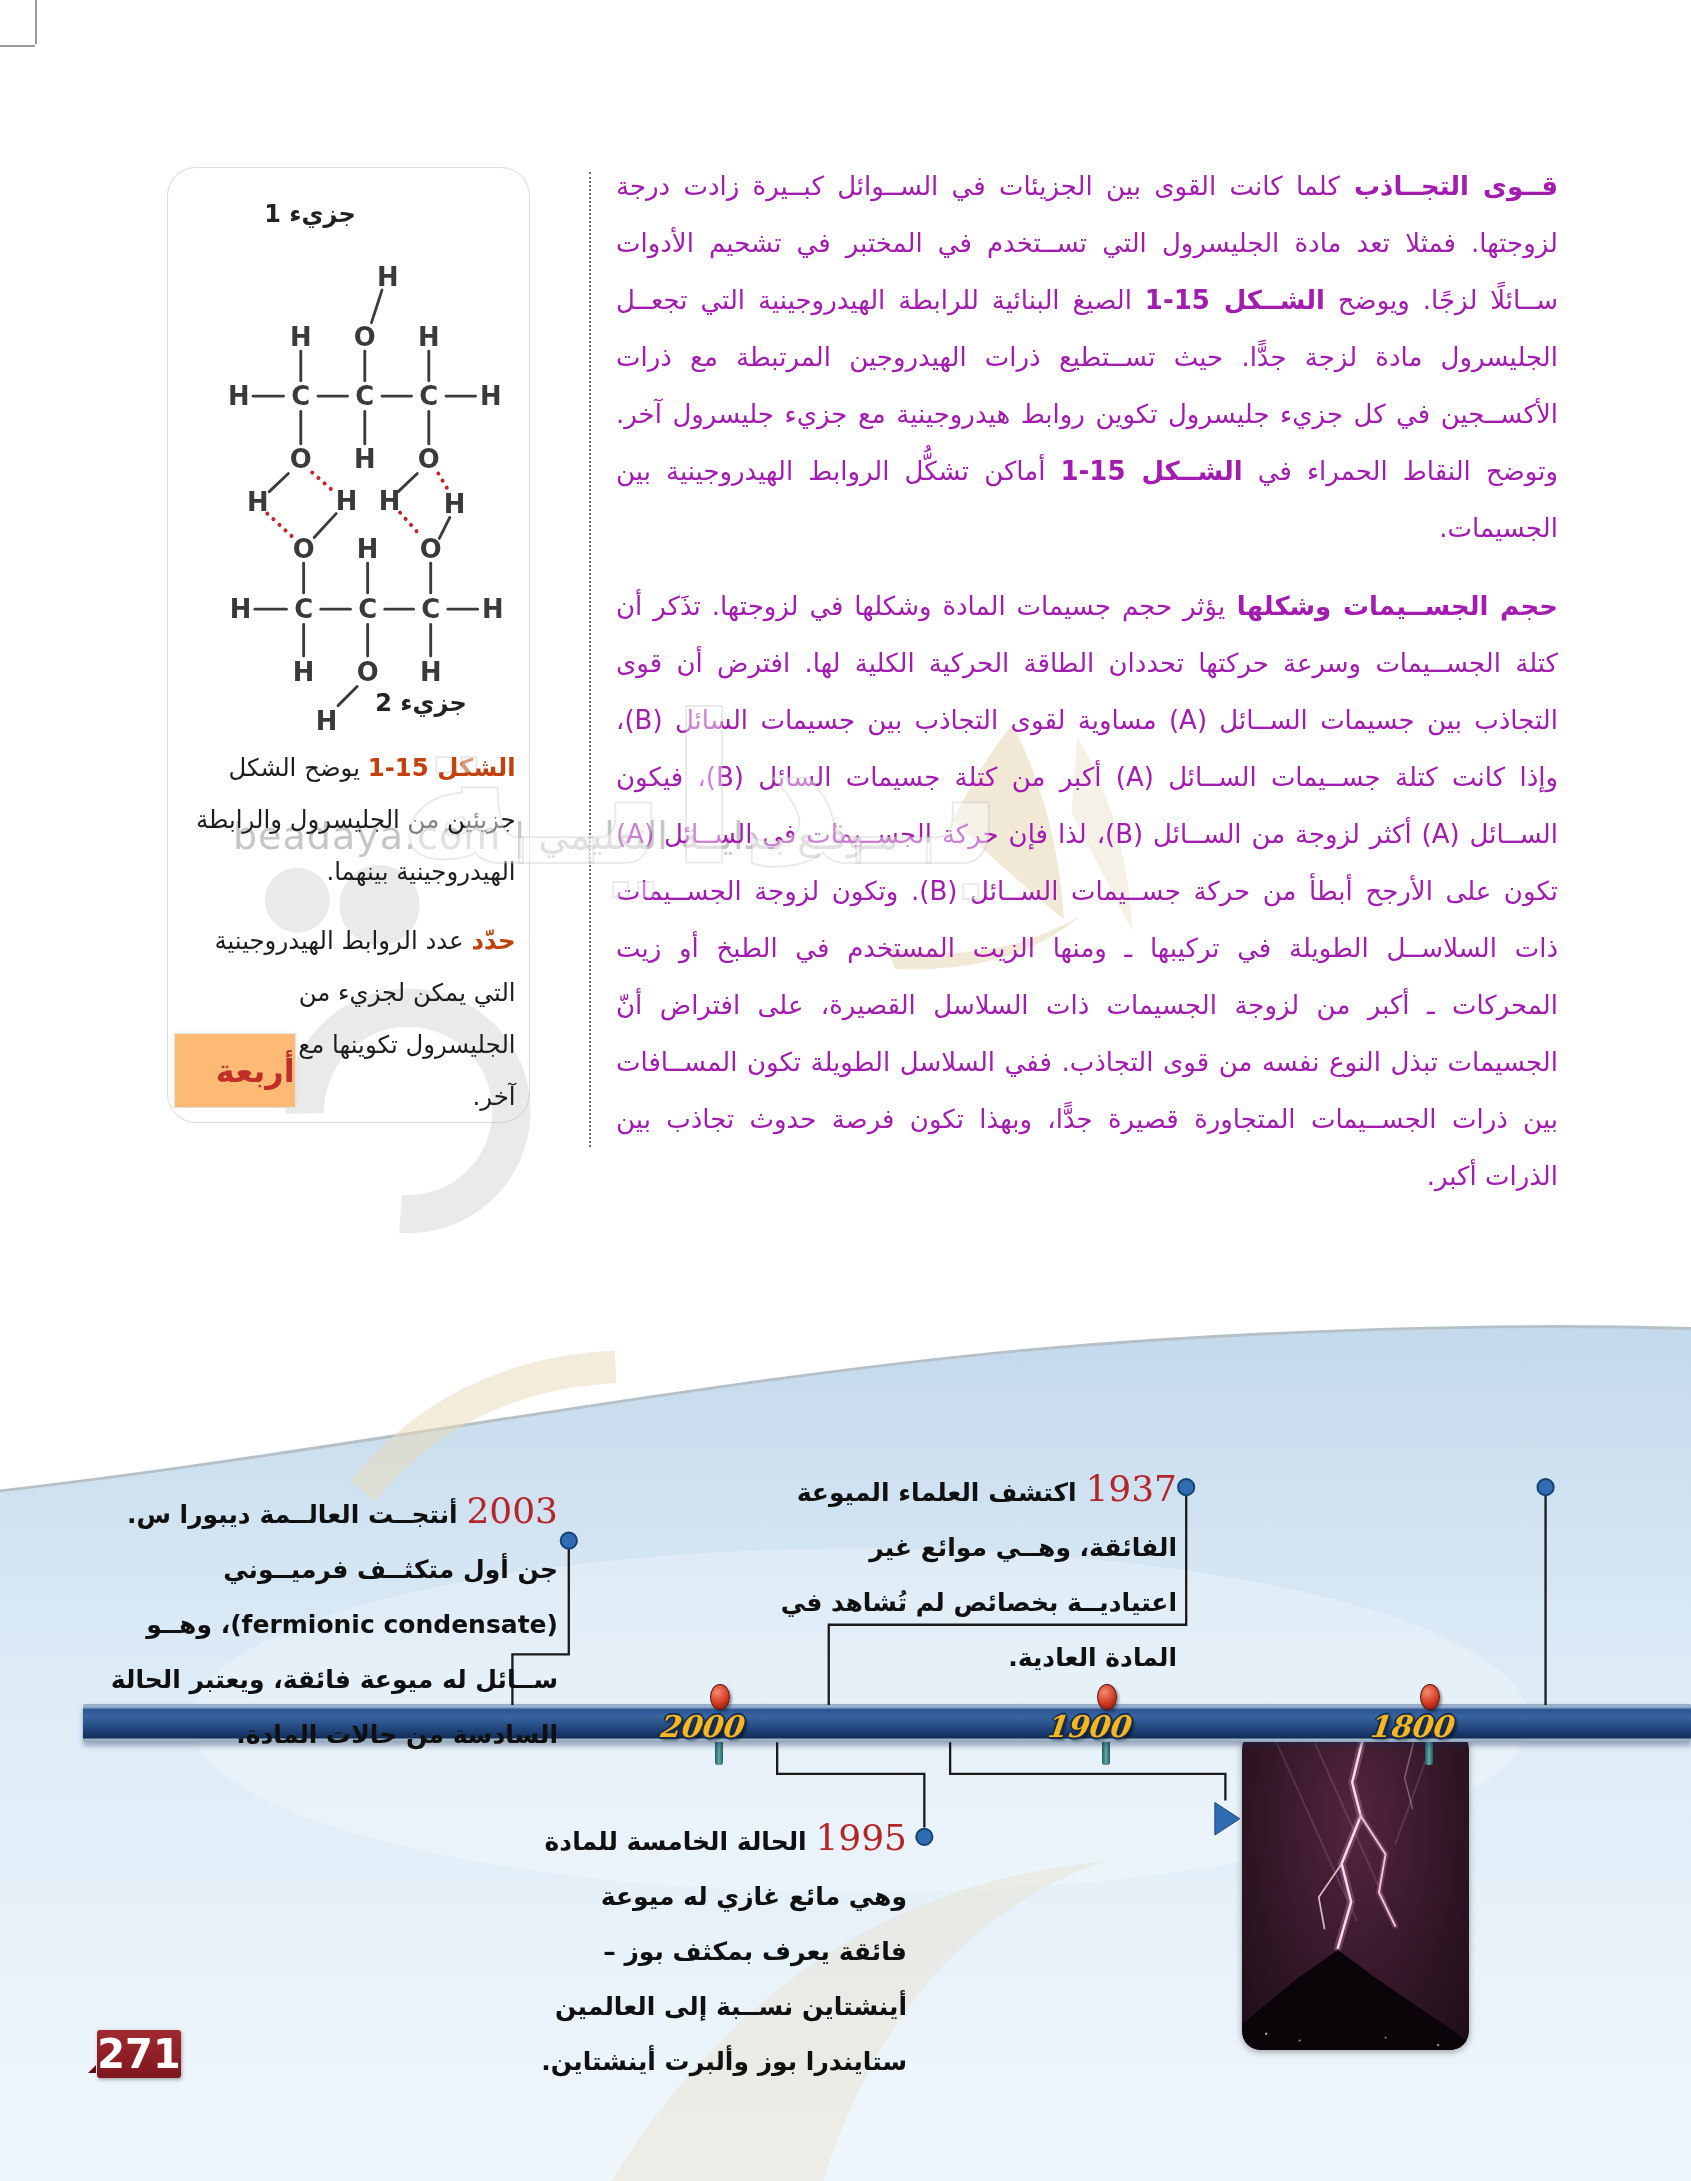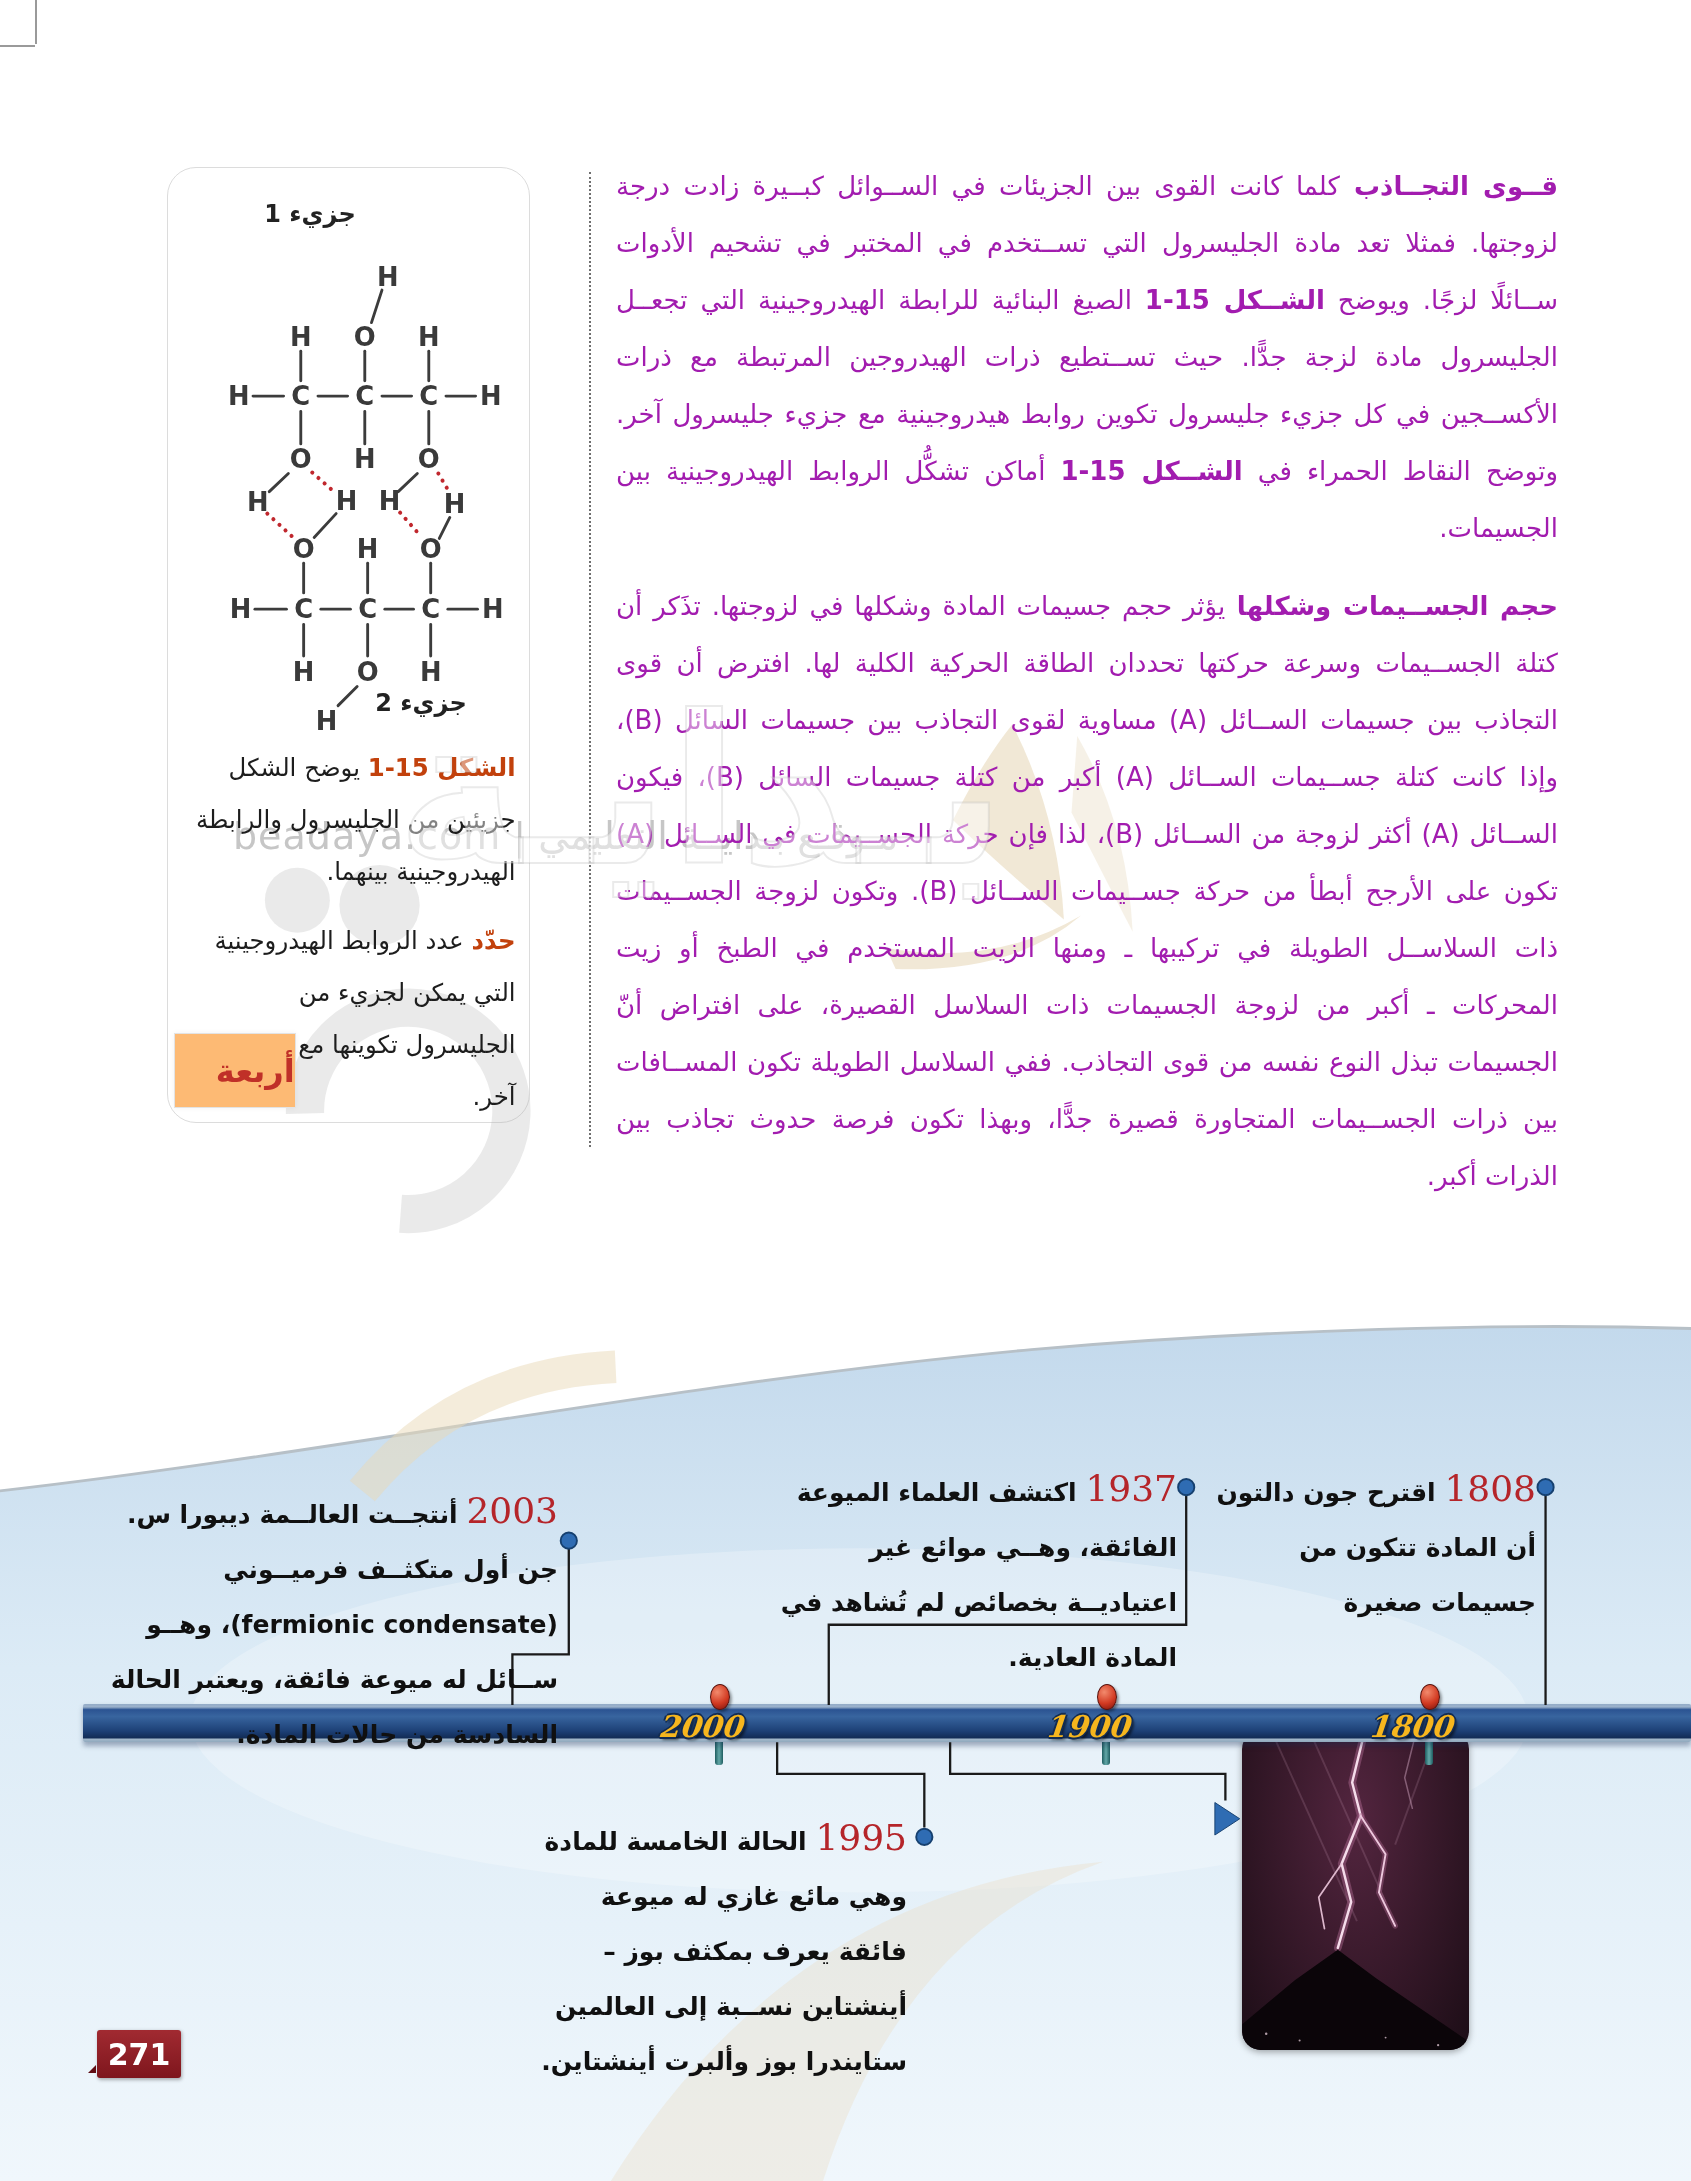--- a/index.html
+++ b/index.html
@@ -71,21 +71,21 @@
   
   .photo{position:absolute;left:1243px;top:1730px;width:227px;height:320px;border-radius:19px;
          overflow:hidden;z-index:2;
          background:radial-gradient(ellipse at 50% 28%,#53253f 0%,#3a1a2c 45%,#1c0d16 100%);
          box-shadow:0 1.9px 7.6px rgba(0,0,0,.35);}
   .photo svg{position:absolute;left:0;top:0;}
 
   
   .pg{position:absolute;left:98px;top:2030px;width:84px;height:48px;z-index:4;border-radius:2.9px;
       background:linear-gradient(180deg,#a12a31,#7e161d);display:flex;align-items:center;justify-content:center;
-      color:#fff;font-size:30px;font-weight:700;box-shadow:1px 1.9px 3.8px rgba(0,0,0,.3);}
+      color:#fff;font-size:40px;font-weight:700;box-shadow:1px 1.9px 3.8px rgba(0,0,0,.3);}
   .pg::before{content:"";position:absolute;left:-8.6px;bottom:4.8px;border-top:8.6px solid transparent;
       border-right:8.6px solid #5f0d13;}
 </style>
 </head>
 <body>
 
 <div class="page" data-interactable="false">
 
   <div class="crop-v" data-interactable="false"></div>
   <div class="crop-h" data-interactable="false"></div>
@@ -250,16 +250,15 @@
     <div class="pin-head" data-interactable="false" style="left: 711px; top: 1684px;"></div>
     <div class="pin-stem" data-interactable="false" style="left: 716px; top: 1742px;"></div>
     <div class="tl-axis-year" data-interactable="false" style="left: 1091px; top: 1709px;">1900</div>
     <div class="pin-head" data-interactable="false" style="left: 1098px; top: 1684px;"></div>
     <div class="pin-stem" data-interactable="false" style="left: 1103px; top: 1742px;"></div>
     <div class="tl-axis-year" data-interactable="false" style="left: 1414px; top: 1709px;">1800</div>
     <div class="pin-head" data-interactable="false" style="left: 1421px; top: 1684px;"></div>
     <div class="pin-stem" data-interactable="false" style="left: 1426px; top: 1742px;"></div>
     <div class="tl-event" data-interactable="false" style="right: 1133px; top: 1483px; width: 449px;"><span class="tl-year" data-interactable="false">2003</span><span data-interactable="false"> أنتجــت العالــمة ديبورا س. جن أول متكثــف فرميــوني (fermionic condensate)، وهــو ســائل له ميوعة فائقة، ويعتبر الحالة السادسة من حالات المادة.</span></div>
     <div class="tl-event" data-interactable="false" style="right: 514px; top: 1461px; width: 413px;"><span class="tl-year" data-interactable="false">1937</span><span data-interactable="false"> اكتشف العلماء الميوعة الفائقة، وهــي موائع غير اعتياديــة بخصائص لم تُشاهد في المادة العادية.</span></div>
-    <div class="tl-event" data-interactable="false" style="right: 155px; top: 1461px; width: 335px;"><span class="tl-year" data-interactable="false">1808</span><span data-interactable="false"> اقترح جون دالتون أن  المادة تتكون من جسيمات صغيرة</span></div>
     <div class="tl-event" data-interactable="false" style="right: 784px; top: 1810px; width: 371px;"><span class="tl-year" data-interactable="false">1995</span><span data-interactable="false"> الحالة الخامسة للمادة وهي مائع غازي له ميوعة فائقة يعرف بمكثف بوز – أينشتاين نســبة إلى العالمين ستايندرا بوز وألبرت أينشتاين.</span></div>
   </div>
 
 
 </body></html>

